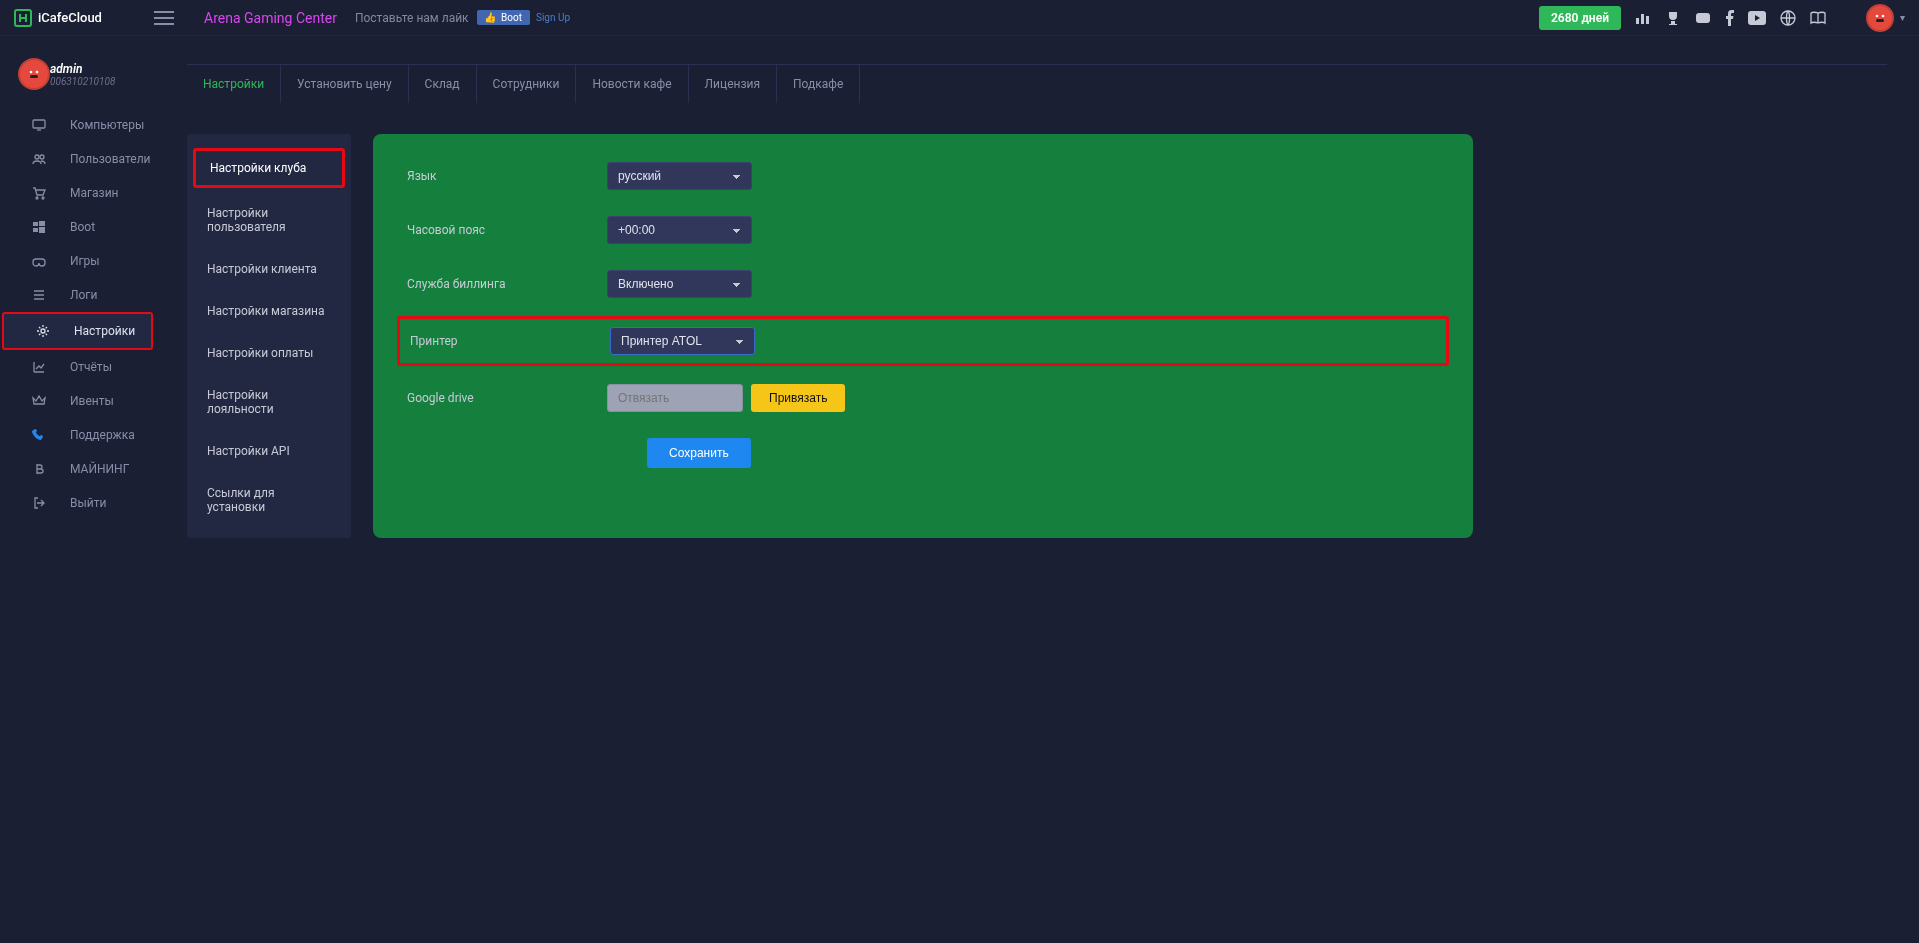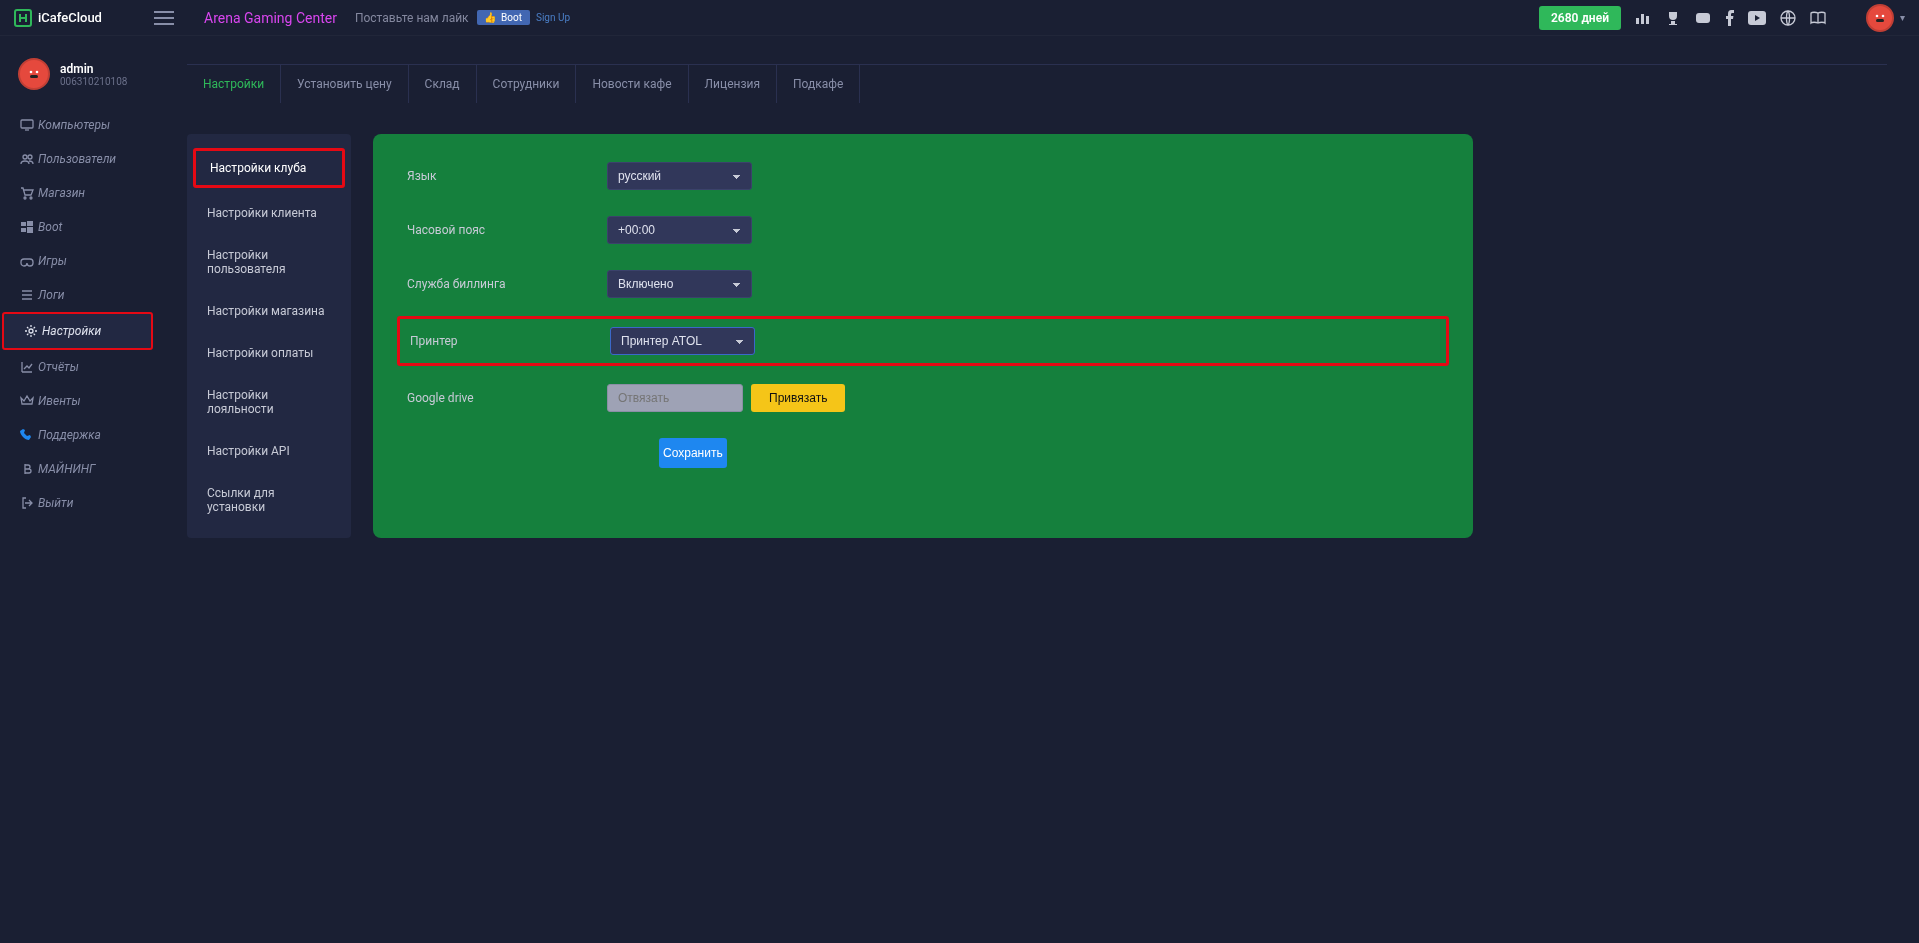--- a/index.html
+++ b/index.html
@@ -17,26 +17,26 @@
 .spacer { flex:1; }
 .days-badge { background:#2fb85a; color:#fff; font-size:12px; font-weight:600; padding:5px 12px; border-radius:3px; margin-right:14px; cursor:pointer; }
 .top-icons { display:flex; gap:14px; align-items:center; margin-right:40px; }
 .top-icons span { color:#c7cad6; cursor:pointer; display:flex; align-items:center; }
 .avatar-wrap { display:flex; align-items:center; gap:6px; cursor:pointer; }
 .avatar { width:28px; height:28px; border-radius:50%; background:#e5493d; border:2px solid #c13f35; display:flex; align-items:center; justify-content:center; color:#fff; font-size:13px; }
 .chev { color:#888ea8; font-size:10px; }
 
 .layout { display:flex; height:calc(943px - 36px); }
 .sidebar { width:155px; background:#1a1f33; padding-top:22px; }
-.user-block { display:flex; gap:10px; align-items:center; padding:0 18px 18px; }
+.user-block { display:flex; align-items:center; padding:0 18px 18px;font-style:italic; }
 .user-avatar { width:32px; height:32px; border-radius:50%; background:#e5493d; border:2px solid #c13f35; display:flex; align-items:center; justify-content:center; color:#fff; }
 .user-name { color:#fff; font-size:12px; font-weight:600; }
 .user-id { color:#6b708a; font-size:10px; }
 .nav { display:flex; flex-direction:column; }
-.nav-item { display:flex; align-items:center; gap:4px; padding:10px 20px; color:#888ea8; cursor:pointer; font-size:12px;font-style:italic; }
+.nav-item { display:flex; align-items:center; gap:24px; padding:10px 32px; color:#888ea8; cursor:pointer; font-size:12px; }
 .nav-item.active { background:#222842; color:#dfe2ee; }
 .nav-item .ico { width:14px; height:14px; display:flex; align-items:center; justify-content:center; flex-shrink:0; }
 .nav-item.highlight-box { border:2.5px solid #e50914; border-radius:3px; margin:0 2px; }
 
 .main { flex:1; padding:0 32px; }
 .hr-top { border-top:1px solid #2a3050; margin-top:28px; }
 .tabs { display:flex; gap:0; padding:0; border-bottom:1px solid transparent; }
 .tab { padding:12px 16px; font-size:12px; color:#888ea8; cursor:pointer; border-right:1px solid #2a3050; }
 .tab.active { color:#2fb85a; }
 
@@ -47,21 +47,21 @@
 .sub-item.highlight-box { border:3px solid #e50914; border-radius:3px; margin:4px 6px; padding:10px 14px; }
 
 .panel { flex:1; max-width:1100px; background:#15803d; border-radius:8px; padding:28px 34px; }
 .form-row { display:flex; align-items:center; margin-bottom:26px; }
 .form-row.hl { border:3px solid #e50914; padding:8px 10px; margin-left:-10px; margin-right:-10px; border-radius:3px; margin-bottom:18px; margin-top:-8px; }
 .form-label { width:200px; font-size:12px; color:#c7cad6; }
 .select { width:145px; background:#31375a; border:1px solid #3b426b; color:#dfe2ee; font-size:12px; padding:6px 10px; border-radius:3px; appearance:none; cursor:pointer; background-image:linear-gradient(45deg,transparent 50%,#c7cad6 50%),linear-gradient(135deg,#c7cad6 50%,transparent 50%); background-position:calc(100% - 14px) 12px,calc(100% - 10px) 12px; background-size:4px 4px,4px 4px; background-repeat:no-repeat; }
 .select.hl-inner { border:1.5px solid #3b68c9; }
 .input { width:136px; background:#9ea2b5; border:1px solid #8a8fa5; color:#6b708a; font-size:12px; padding:6px 10px; border-radius:3px; }
 .btn-yellow { background:#f5c518; color:#111; font-size:12px; padding:7px 18px; border:none; border-radius:3px; margin-left:8px; cursor:pointer; }
-.btn-blue { background:#1e87f0; color:#fff; font-size:12px; padding:8px 4px; border:none; border-radius:3px; cursor:pointer;margin-left:12px; }
+.btn-blue { background:#1e87f0; color:#fff; font-size:12px; padding:8px 22px; border:none; border-radius:3px; cursor:pointer; }
 .save-row { text-align:left; padding-left:240px; }
 
 svg { display:block; }
 </style>
 </head>
 <body>
 
 <div class="topbar">
   <div class="logo-wrap">
     <span class="logo-mark">
@@ -269,22 +269,22 @@
       <div class="tab">Склад</div>
       <div class="tab">Сотрудники</div>
       <div class="tab">Новости кафе</div>
       <div class="tab">Лицензия</div>
       <div class="tab">Подкафе</div>
     </div>
 
     <div class="content-row">
       <div class="sub-sidebar">
         <div class="sub-item active highlight-box">Настройки клуба</div>
+        <div class="sub-item">Настройки пользователя</div>
         <div class="sub-item">Настройки клиента</div>
-        <div class="sub-item">Настройки пользователя</div>
         <div class="sub-item">Настройки магазина</div>
         <div class="sub-item">Настройки оплаты</div>
         <div class="sub-item">Настройки лояльности</div>
         <div class="sub-item">Настройки API</div>
         <div class="sub-item">Ссылки для установки</div>
       </div>
 
       <div class="panel">
         <div class="form-row">
           <div class="form-label">Язык</div>

